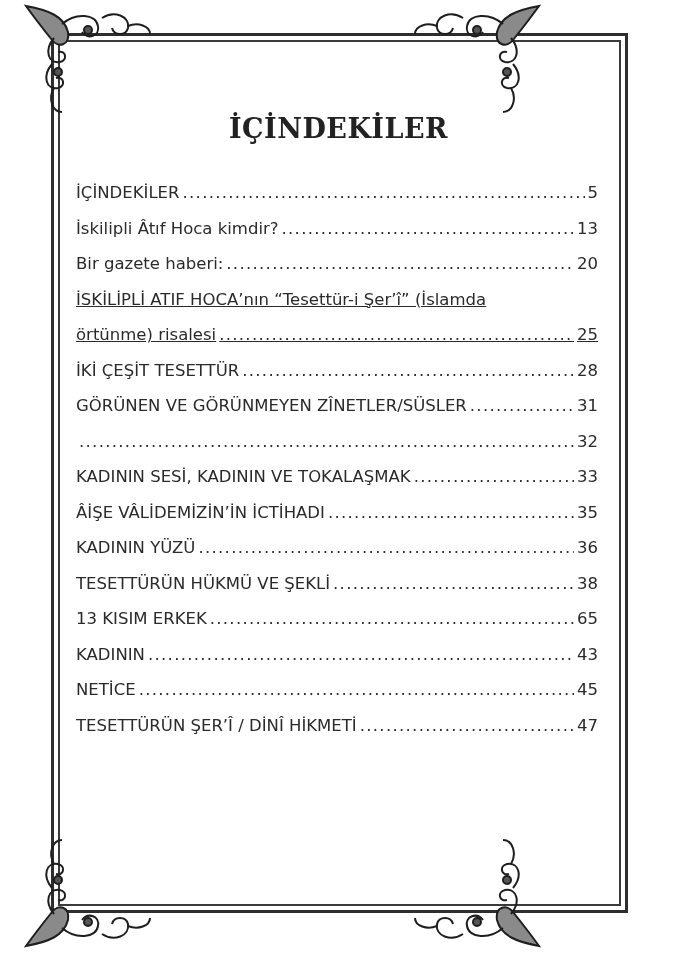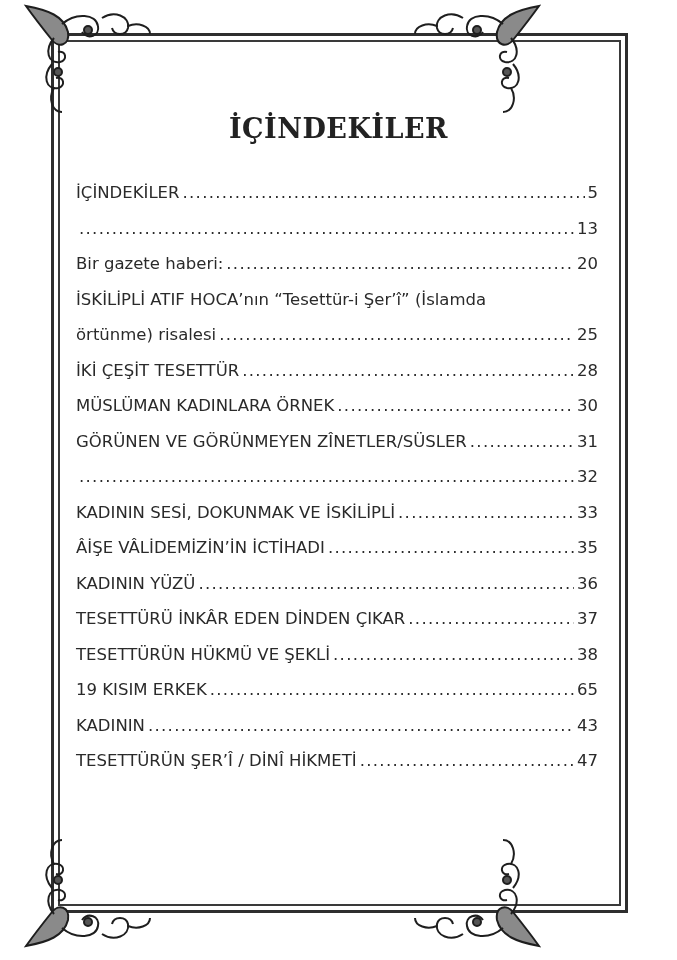--- a/index.html
+++ b/index.html
@@ -101,113 +101,107 @@
   <ul class="toc">
     <li>
         <div class="row">
           <span class="label">İÇİNDEKİLER</span>
           <span class="dots"></span>
           <span class="page-no">5</span>
         </div>
       </li>
     <li>
         <div class="row">
+          <span class="label">İskilipli Âtıf Hoca kimdir?</span>
           <span class="dots"></span>
           <span class="page-no">13</span>
         </div>
       </li>
     <li>
         <div class="row">
           <span class="label">Bir gazete haberi:</span>
           <span class="dots"></span>
           <span class="page-no">20</span>
         </div>
       </li>
-    <li style="height:71px;">
+    <li style="height:71px;text-decoration:underline;">
       <span class="cont">İSKİLİPLİ ATIF HOCA’nın “Tesettür-i Şer’î” (İslamda</span>
       <div class="row">
           <span class="label">örtünme) risalesi</span>
           <span class="dots"></span>
           <span class="page-no">25</span>
         </div>
     </li>
     <li>
         <div class="row">
           <span class="label">İKİ ÇEŞİT TESETTÜR</span>
           <span class="dots"></span>
           <span class="page-no">28</span>
         </div>
       </li>
     <li>
         <div class="row">
-          <span class="label">MÜSLÜMAN KADINLARA ÖRNEK</span>
-          <span class="dots"></span>
-          <span class="page-no">30</span>
-        </div>
-      </li>
-    <li>
-        <div class="row">
           <span class="label">GÖRÜNEN VE GÖRÜNMEYEN ZÎNETLER/SÜSLER</span>
           <span class="dots"></span>
           <span class="page-no">31</span>
         </div>
       </li>
     <li>
         <div class="row">
           <span class="dots"></span>
           <span class="page-no">32</span>
         </div>
       </li>
     <li>
         <div class="row">
-          <span class="label">KADININ SESİ, DOKUNMAK VE İSKİLİPLİ</span>
+          <span class="label">KADININ SESİ, KADININ VE TOKALAŞMAK</span>
           <span class="dots"></span>
           <span class="page-no">33</span>
         </div>
       </li>
     <li>
         <div class="row">
           <span class="label">ÂİŞE VÂLİDEMİZİN’İN İCTİHADI</span>
           <span class="dots"></span>
           <span class="page-no">35</span>
         </div>
       </li>
     <li>
         <div class="row">
           <span class="label">KADININ YÜZÜ</span>
           <span class="dots"></span>
           <span class="page-no">36</span>
         </div>
       </li>
     <li>
         <div class="row">
-          <span class="label">TESETTÜRÜ İNKÂR EDEN DİNDEN ÇIKAR</span>
-          <span class="dots"></span>
-          <span class="page-no">37</span>
-        </div>
-      </li>
-    <li>
-        <div class="row">
           <span class="label">TESETTÜRÜN HÜKMÜ VE ŞEKLİ</span>
           <span class="dots"></span>
           <span class="page-no">38</span>
         </div>
       </li>
     <li>
         <div class="row">
-          <span class="label">19 KISIM ERKEK</span>
+          <span class="label">13 KISIM ERKEK</span>
           <span class="dots"></span>
           <span class="page-no">65</span>
         </div>
       </li>
     <li>
         <div class="row">
           <span class="label">KADININ</span>
           <span class="dots"></span>
           <span class="page-no">43</span>
+        </div>
+      </li>
+    <li>
+        <div class="row">
+          <span class="label">NETİCE</span>
+          <span class="dots"></span>
+          <span class="page-no">45</span>
         </div>
       </li>
     <li>
         <div class="row">
           <span class="label">TESETTÜRÜN ŞER’Î / DİNÎ HİKMETİ</span>
           <span class="dots"></span>
           <span class="page-no">47</span>
         </div>
       </li>
   </ul>

